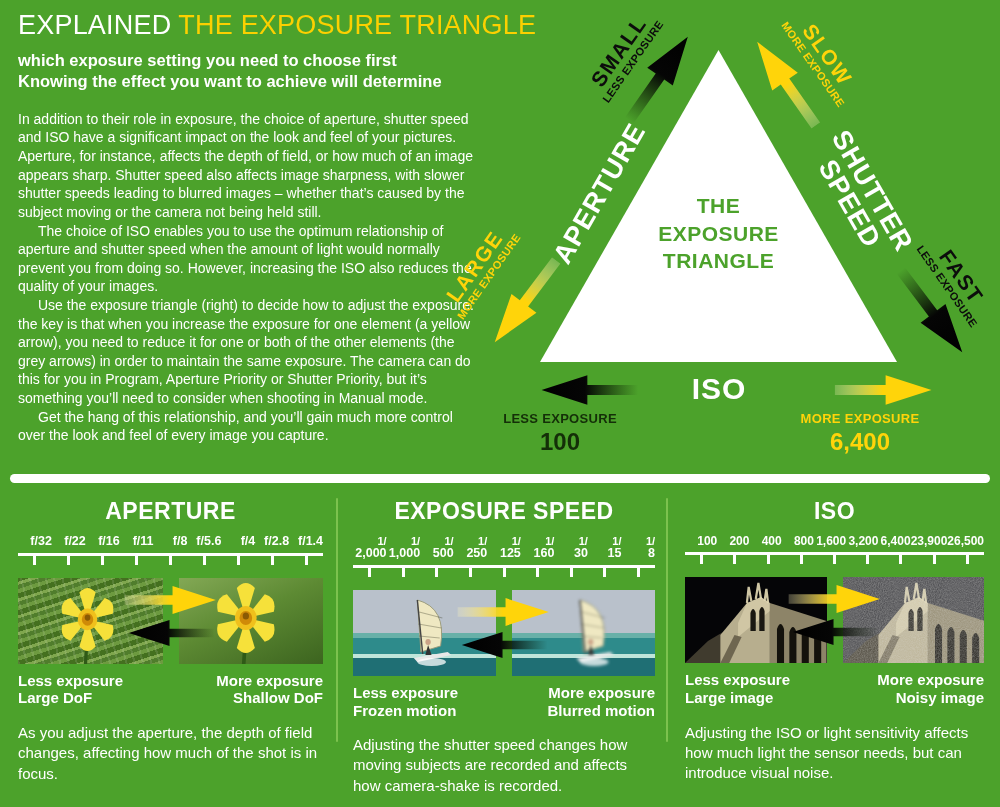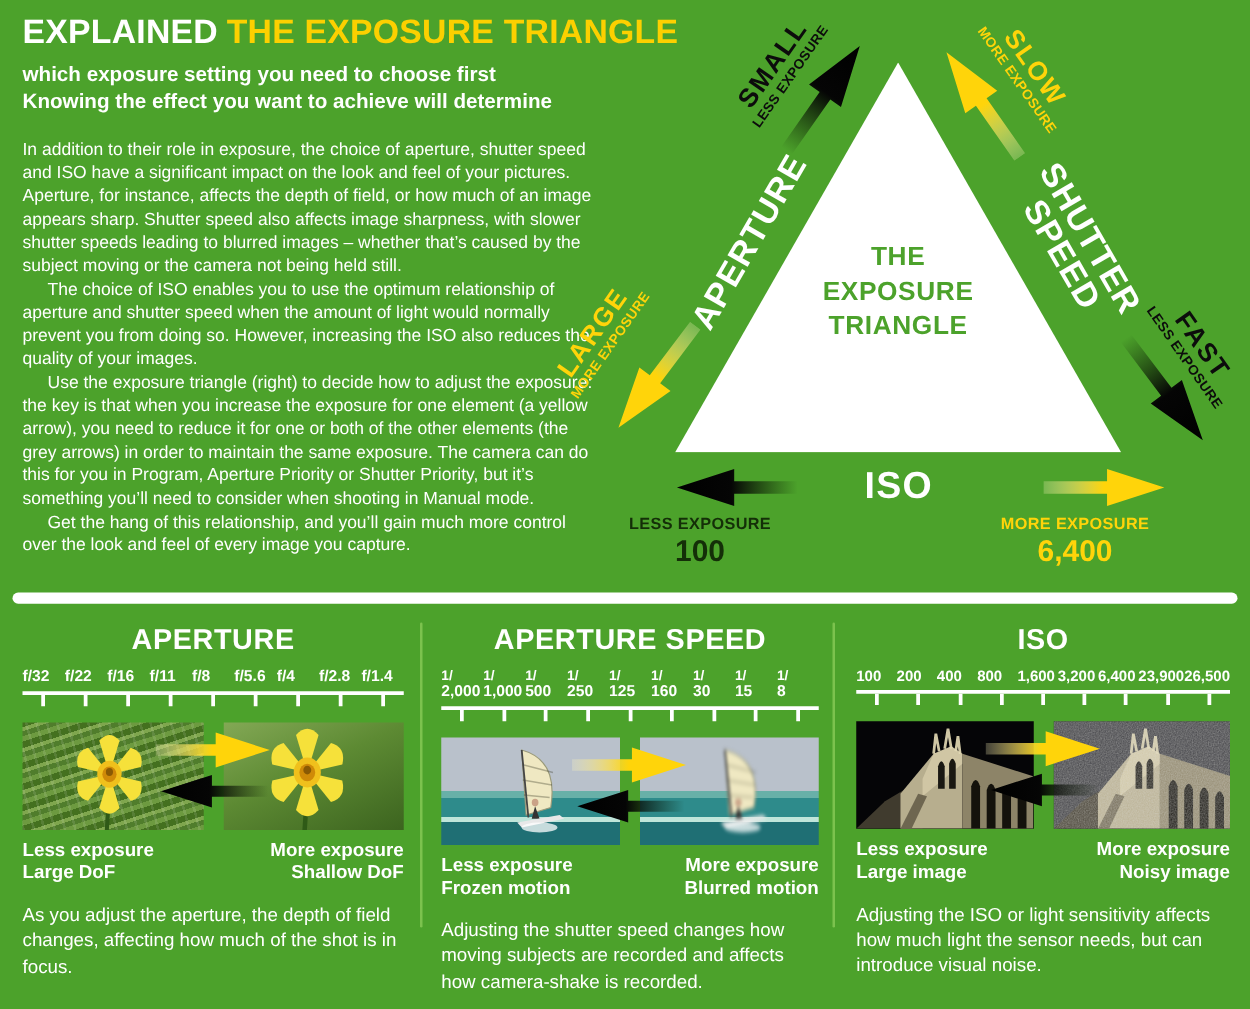--- a/index.html
+++ b/index.html
@@ -3,21 +3,21 @@
 <meta charset="utf-8">
 <style>
   html,body{margin:0;padding:0}
   body{
     width:1000px;height:807px;position:relative;overflow:hidden;
     background:#4ca22b;color:#fff;
     font-family:"Liberation Sans",sans-serif;
   }
   
   .intro{position:absolute;left:18px;top:10px;width:462px}
-  .title{margin:0;font-size:27px;font-weight:bold;white-space:nowrap;letter-spacing:.2px}
+  .title{margin:0;font-size:27px;font-weight:normal;white-space:nowrap;letter-spacing:.2px}
   .title .t-yellow{color:#fcd000;margin-left:7px}
   .subtitle{margin:9px 0 0;font-size:16.5px;font-weight:bold;line-height:1.3;white-space:nowrap}
   .subtitle span{display:block}
   .body-text{margin-top:17px;font-size:14px;line-height:1.33;width:458px}
   .body-text p{margin:0}
   .body-text p.ind{text-indent:20px}
   
   .diagram{position:absolute;left:440px;top:0;width:560px;height:472px}
   .tri{position:absolute;left:100px;top:50px;width:357px;height:312px;background:#fff;
        clip-path:polygon(50% 0,100% 100%,0 100%)}
@@ -59,21 +59,21 @@
   
   .bottom{position:absolute;left:0;top:490px;width:1000px;height:317px;display:flex}
   .vdiv{position:absolute;top:8px;width:2px;height:244px;background:#7cc24e;border-radius:2px}
   #vdiv1{left:336px} #vdiv2{left:666px}
   .col{position:relative;box-sizing:border-box}
   .col1{width:337px;padding:8px 14px 0 18px}
   .col2{width:330px;padding:8px 12px 0 16px}
   .col3{width:333px;padding:8px 16px 0 18px}
   .col h2{margin:0;text-align:center;font-size:23px;font-weight:bold;letter-spacing:.5px}
   .scale{display:flex;margin-top:10px}
-  .scale .cell{flex:1;text-align:left;font-weight:bold;font-size:12.5px;line-height:1.1;white-space:nowrap}
+  .scale .cell{flex:1;text-align:right;font-weight:bold;font-size:12.5px;line-height:1.1;white-space:nowrap}
   .scale .cell .fr{display:block;font-size:11px}
   .col3 .scale .cell{font-size:12px}
   .ruler{display:flex;border-top:3px solid #fff;margin-top:4px}
   .ruler i{flex:1;display:flex;justify-content:center}
   .ruler i::after{content:"";width:3px;height:9px;background:#fff}
   .photos{display:flex;gap:16px;margin-top:13px;position:relative}
   .photo{flex:1;height:86px;position:relative;overflow:hidden}
   .photo svg.scene{position:absolute;left:0;top:0;width:100%;height:100%}
   .pa{position:absolute;left:50%;transform:translateX(-50%);z-index:6}
   .pa1{top:5px}
@@ -290,21 +290,21 @@
         </div>
         <div class="right">
           <span>More exposure</span>
           <span>Shallow DoF</span>
         </div>
       </div>
       <p class="desc">As you adjust the aperture, the depth of field changes, affecting how much of the shot is in focus.</p>
     </div>
 
     <div class="col col2">
-      <h2>APERTURE SPEED</h2>
+      <h2>EXPOSURE SPEED</h2>
       <div class="scale">
         <span class="cell"><span class="fr">1/</span><span>2,000</span></span>
         <span class="cell"><span class="fr">1/</span><span>1,000</span></span>
         <span class="cell"><span class="fr">1/</span><span>500</span></span>
         <span class="cell"><span class="fr">1/</span><span>250</span></span>
         <span class="cell"><span class="fr">1/</span><span>125</span></span>
         <span class="cell"><span class="fr">1/</span><span>160</span></span>
         <span class="cell"><span class="fr">1/</span><span>30</span></span>
         <span class="cell"><span class="fr">1/</span><span>15</span></span>
         <span class="cell"><span class="fr">1/</span><span>8</span></span>

